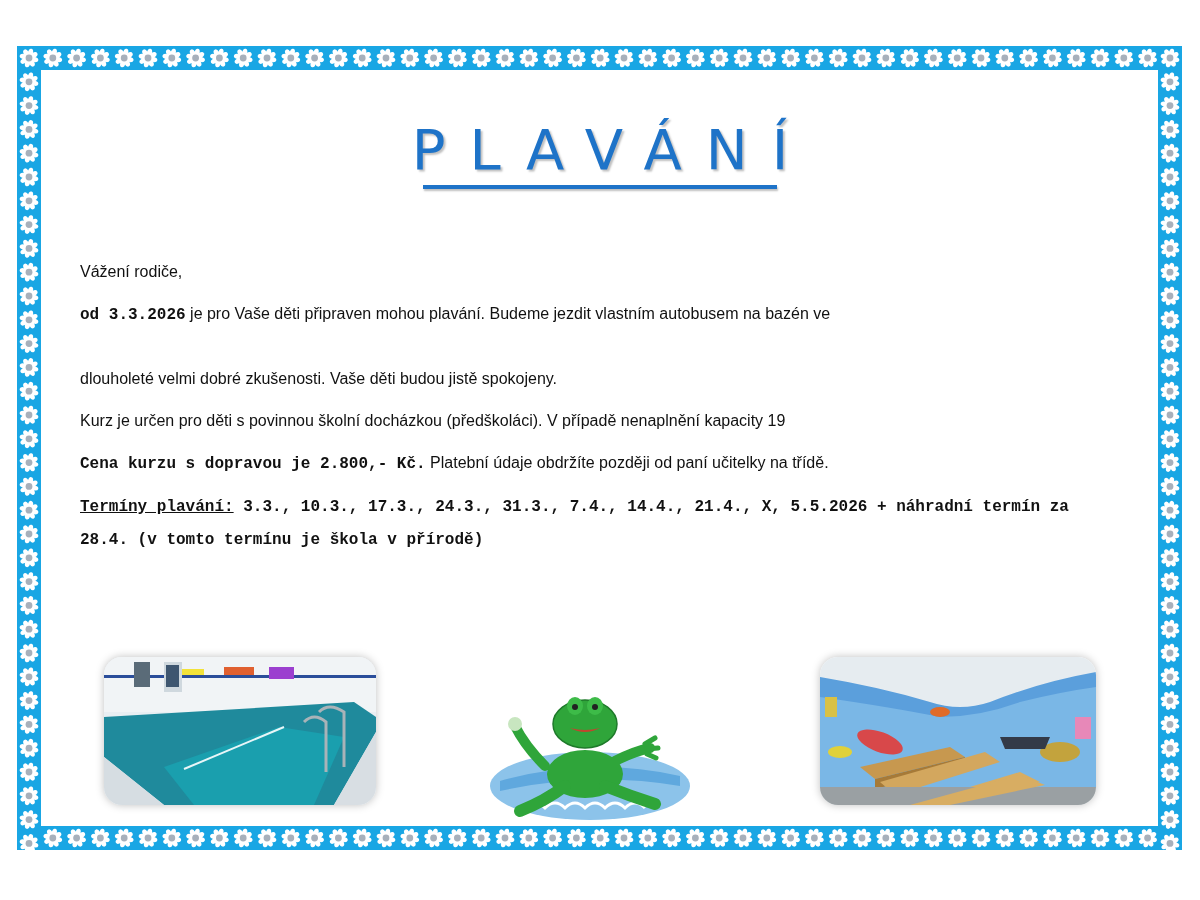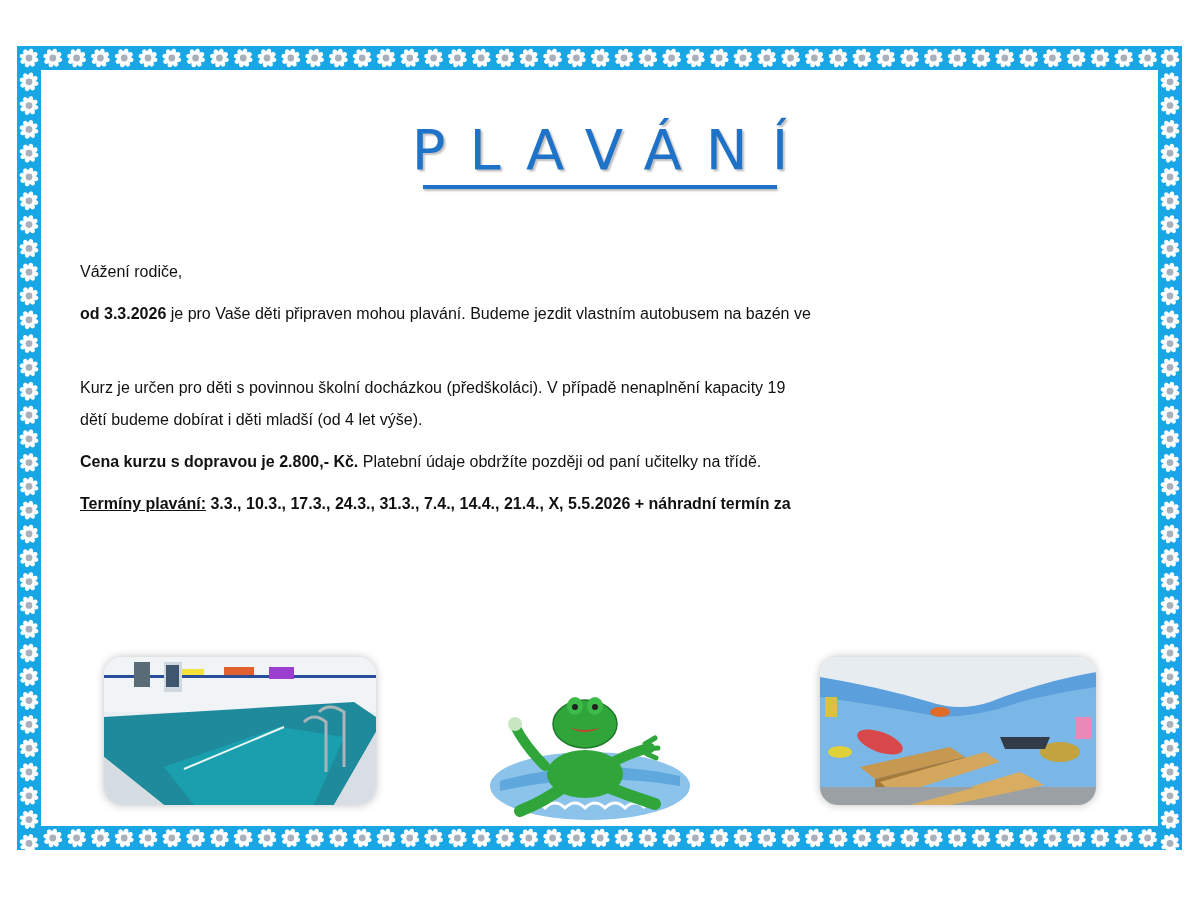--- a/index.html
+++ b/index.html
@@ -18,21 +18,21 @@
   .title { display: inline-block; font-family: "DejaVu Sans", sans-serif; font-weight: normal;
            font-size: 56px; letter-spacing: 24px; color: #1e73c8; line-height: 66px;
            padding-left: 24px;
            text-shadow: 2px 2px 2px rgba(0,0,0,0.25); }
   .title-underline { width: 354px; height: 4px; background: #1e73c8; margin: 2px auto 0;
            box-shadow: 1px 2px 2px rgba(0,0,0,0.25); }
 
   .content { position: absolute; left: 80px; top: 216px; width: 1040px; text-align: left;
              font-family: "Liberation Sans", sans-serif; font-size: 16px; line-height: 32px; margin-top: 40px; }
   .content p { margin: 0 0 10px 0; }
-  .content b { font-weight: bold; }
+  .content b { font-weight: bold; font-family: Liberation Mono, monospace; }
   .content u { text-decoration: underline; }
 
   .photo { position: absolute; border-radius: 18px; overflow: hidden;
            box-shadow: 0 0 8px rgba(0,0,0,0.25); }
   .photo-pool { left: 104px; top: 657px; width: 272px; height: 148px; }
   .photo-relax { left: 820px; top: 657px; width: 276px; height: 148px; }
   .frog { position: absolute; left: 485px; top: 686px; width: 210px; height: 134px; }
 </style>
 </head>
 <body>
@@ -1885,30 +1885,31 @@
 <div class="title-wrap">
   <div class="title">PLAVÁNÍ</div>
   <div class="title-underline"></div>
 </div>
 
 <div class="content">
   <p>Vážení rodiče,</p>
   <p>
     <b>od 3.3.2026</b><span> je pro Vaše děti připraven mohou plavání. Budeme jezdit vlastním autobusem na bazén ve</span><br>
     <br>
+    <span>dlouholeté velmi dobré zkušenosti. Vaše děti budou jistě spokojeny.</span>
   </p>
   <p>
     <span>Kurz je určen pro děti s povinnou školní docházkou (předškoláci). V případě nenaplnění kapacity 19</span><br>
-    <span>dětí budeme dobírat i děti mladší (od 4 let výše).</span>
   </p>
   <p>
     <b>Cena kurzu s dopravou je 2.800,- Kč.</b><span> Platební údaje obdržíte později od paní učitelky na třídě.</span>
   </p>
   <p>
     <b><u>Termíny plavání:</u></b><b> 3.3., 10.3., 17.3., 24.3., 31.3., 7.4., 14.4., 21.4., X, 5.5.2026 + náhradní termín za</b><br>
+    <b>28.4. (v tomto termínu je škola v přírodě)</b>
   </p>
 </div>
 
 <div class="photo photo-pool">
   <svg width="272" height="148" viewBox="0 0 272 148">
     <rect width="272" height="148" fill="#e8eef2"></rect>
     <rect x="0" y="0" width="272" height="55" fill="#f1f4f6"></rect>
     <rect x="0" y="18" width="272" height="3" fill="#2a4d9a"></rect>
     <rect x="30" y="5" width="16" height="25" fill="#5a6b78"></rect>
     <rect x="60" y="5" width="18" height="30" fill="#cfd8de"></rect>

